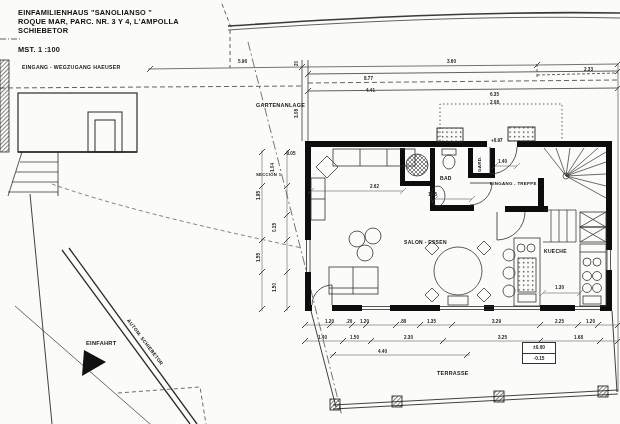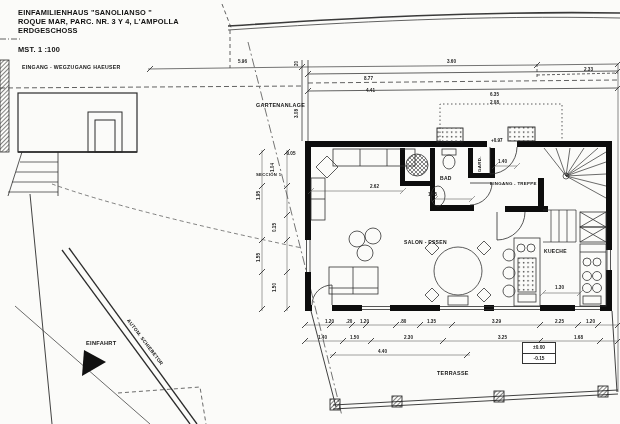--- a/index.html
+++ b/index.html
@@ -218,21 +218,21 @@
     <path d="M284,155 L290,149 M284,189 L290,183 M284,218 L290,212 M284,243 L290,237 M284,275 L290,269 M284,312 L290,306" stroke-width="0.9" stroke="#333"></path>
     <path d="M311,191 L403,191 M308,194 L314,188 M400,194 L406,188"></path>
     <path d="M435,199 L472,199 M432,202 L438,196 M469,202 L475,196"></path>
     <path d="M495,166 L517,166 M492,169 L498,163 M514,169 L520,163"></path>
     <path d="M543,293 L580,293 M540,296 L546,290 M577,296 L583,290"></path>
   </g>
 </svg>
 
   <div class="title-line" style="top:8px">EINFAMILIENHAUS  "SANOLIANSO "</div>
   <div class="title-line" style="top:17px">ROQUE MAR, PARC. NR. 3 Y 4, L'AMPOLLA</div>
-  <div class="title-line" style="top:26px">ERDGESCHOSS</div>
+  <div class="title-line" style="top:26px">SCHIEBETOR</div>
   <div class="title-line" style="top:45px">MST.   1 :100</div>
 
   <div class="lbl" style="left:22px;top:64px;font-size:5.2px">EINGANG - WEGZUGANG HAEUSER</div>
   <div class="lbl" style="left:256px;top:102px;font-size:5.4px">GARTENANLAGE</div>
   <div class="lbl" style="left:86px;top:340px;font-size:5.6px">EINFAHRT</div>
   <div class="lbl rot" style="left:130px;top:318px;font-size:4.8px;transform:rotate(53deg)">AUTOM. SCHIEBETOR</div>
   <div class="lbl" style="left:256px;top:172px;font-size:4.2px">SECCIÓN 1</div>
   <div class="lbl" style="left:437px;top:370px;font-size:5.4px">TERRASSE</div>
 
   <div class="lbl" style="left:404px;top:239px">SALON - ESSEN</div>

